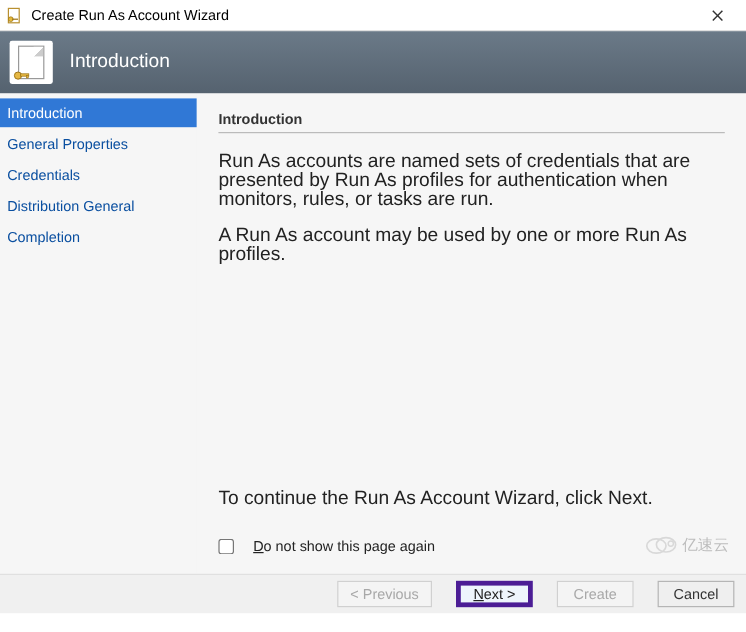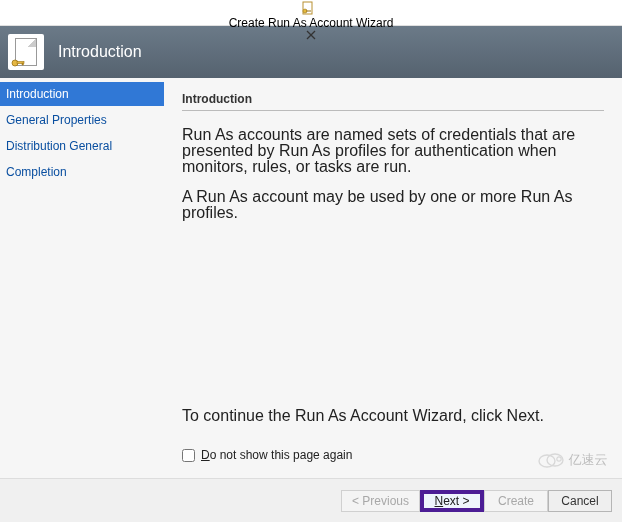--- a/index.html
+++ b/index.html
@@ -12,21 +12,20 @@
       overflow: hidden;
       position: relative;
     }
     .titlebar {
       height: 26px;
       background: #fff;
       border-bottom: 1px solid #e0e0e0;
       display: flex;
       align-items: center;
       padding: 0 4px;
-      flex-direction: column;
     }
     .titlebar .app-icon {
       width: 16px; height: 16px;
       margin-right: 6px;
       display: flex; align-items: center; justify-content: center;
     }
     .titlebar .title { flex: 1; font-size: 12px; color: #000; }
     .titlebar .close {
       width: 40px; height: 24px;
       display: flex; align-items: center; justify-content: center;
@@ -107,36 +106,36 @@
     .content-text {
       font-size: 16px;
       color: #222;
       line-height: 16px;
       margin-bottom: 14px;
     }
     .spacer { flex: 1; }
     .checkbox-row {
       display: flex;
       align-items: center;
-      gap: 6px;
+      gap: 16px;
       font-size: 12px;
       color: #222;
       margin-top: 10px;
       margin-bottom: 6px;
     }
     .checkbox-row input { width: 13px; height: 13px; }
     .footer {
-      height: 44px;
+      height: 33px;
       background: #f0f0f0;
       border-top: 1px solid #ddd;
       display: flex;
       align-items: center;
       justify-content: flex-end;
       padding-right: 10px;
-      gap: 0;
+      gap: 20px;
     }
     .btn {
       min-width: 64px;
       height: 22px;
       padding: 0 10px;
       font-size: 12px;
       background: #efefef;
       border: 1px solid #b5b5b5;
       cursor: pointer;
       color: #333;
@@ -152,21 +151,21 @@
       border: 4px solid #4c1d95;
       background: #eef5fc;
       color: #222;
     }
     .watermark {
       position: absolute;
       right: 6px;
       bottom: 58px;
       width: 88px; height: 30px;
       opacity: 0.45;
-      display:flex; align-items:flex-end; justify-content:center;
+      display:flex; align-items:center; justify-content:center;
       gap:4px;
       color:#777;
       font-size:13px;
       pointer-events:none;
     }
     .watermark svg { opacity:0.7; }
     .underline-letter { text-decoration: underline; }
   </style>
 </head>
 <body>
@@ -197,20 +196,21 @@
       <rect x="12" y="11" width="1.5" height="2" fill="#e6b844" stroke="#9c7314" stroke-width="0.5"></rect>
     </svg>
   </div>
   <div class="banner-title">Introduction</div>
 </div>
 
 <div class="main">
   <div class="sidebar">
     <div class="nav-item selected">Introduction</div>
     <div class="nav-item">General Properties</div>
+    <div class="nav-item">Credentials</div>
     <div class="nav-item">Distribution General</div>
     <div class="nav-item">Completion</div>
   </div>
   <div class="content">
     <div class="content-heading">Introduction</div>
     <div class="content-text">Run As accounts are named sets of credentials that are presented by Run As profiles for authentication when monitors, rules, or tasks are run.</div>
     <div class="content-text">A Run As account may be used by one or more Run As profiles.</div>
     <div class="spacer"></div>
     <div class="content-text">To continue the Run As Account Wizard, click Next.</div>
     <label class="checkbox-row">

